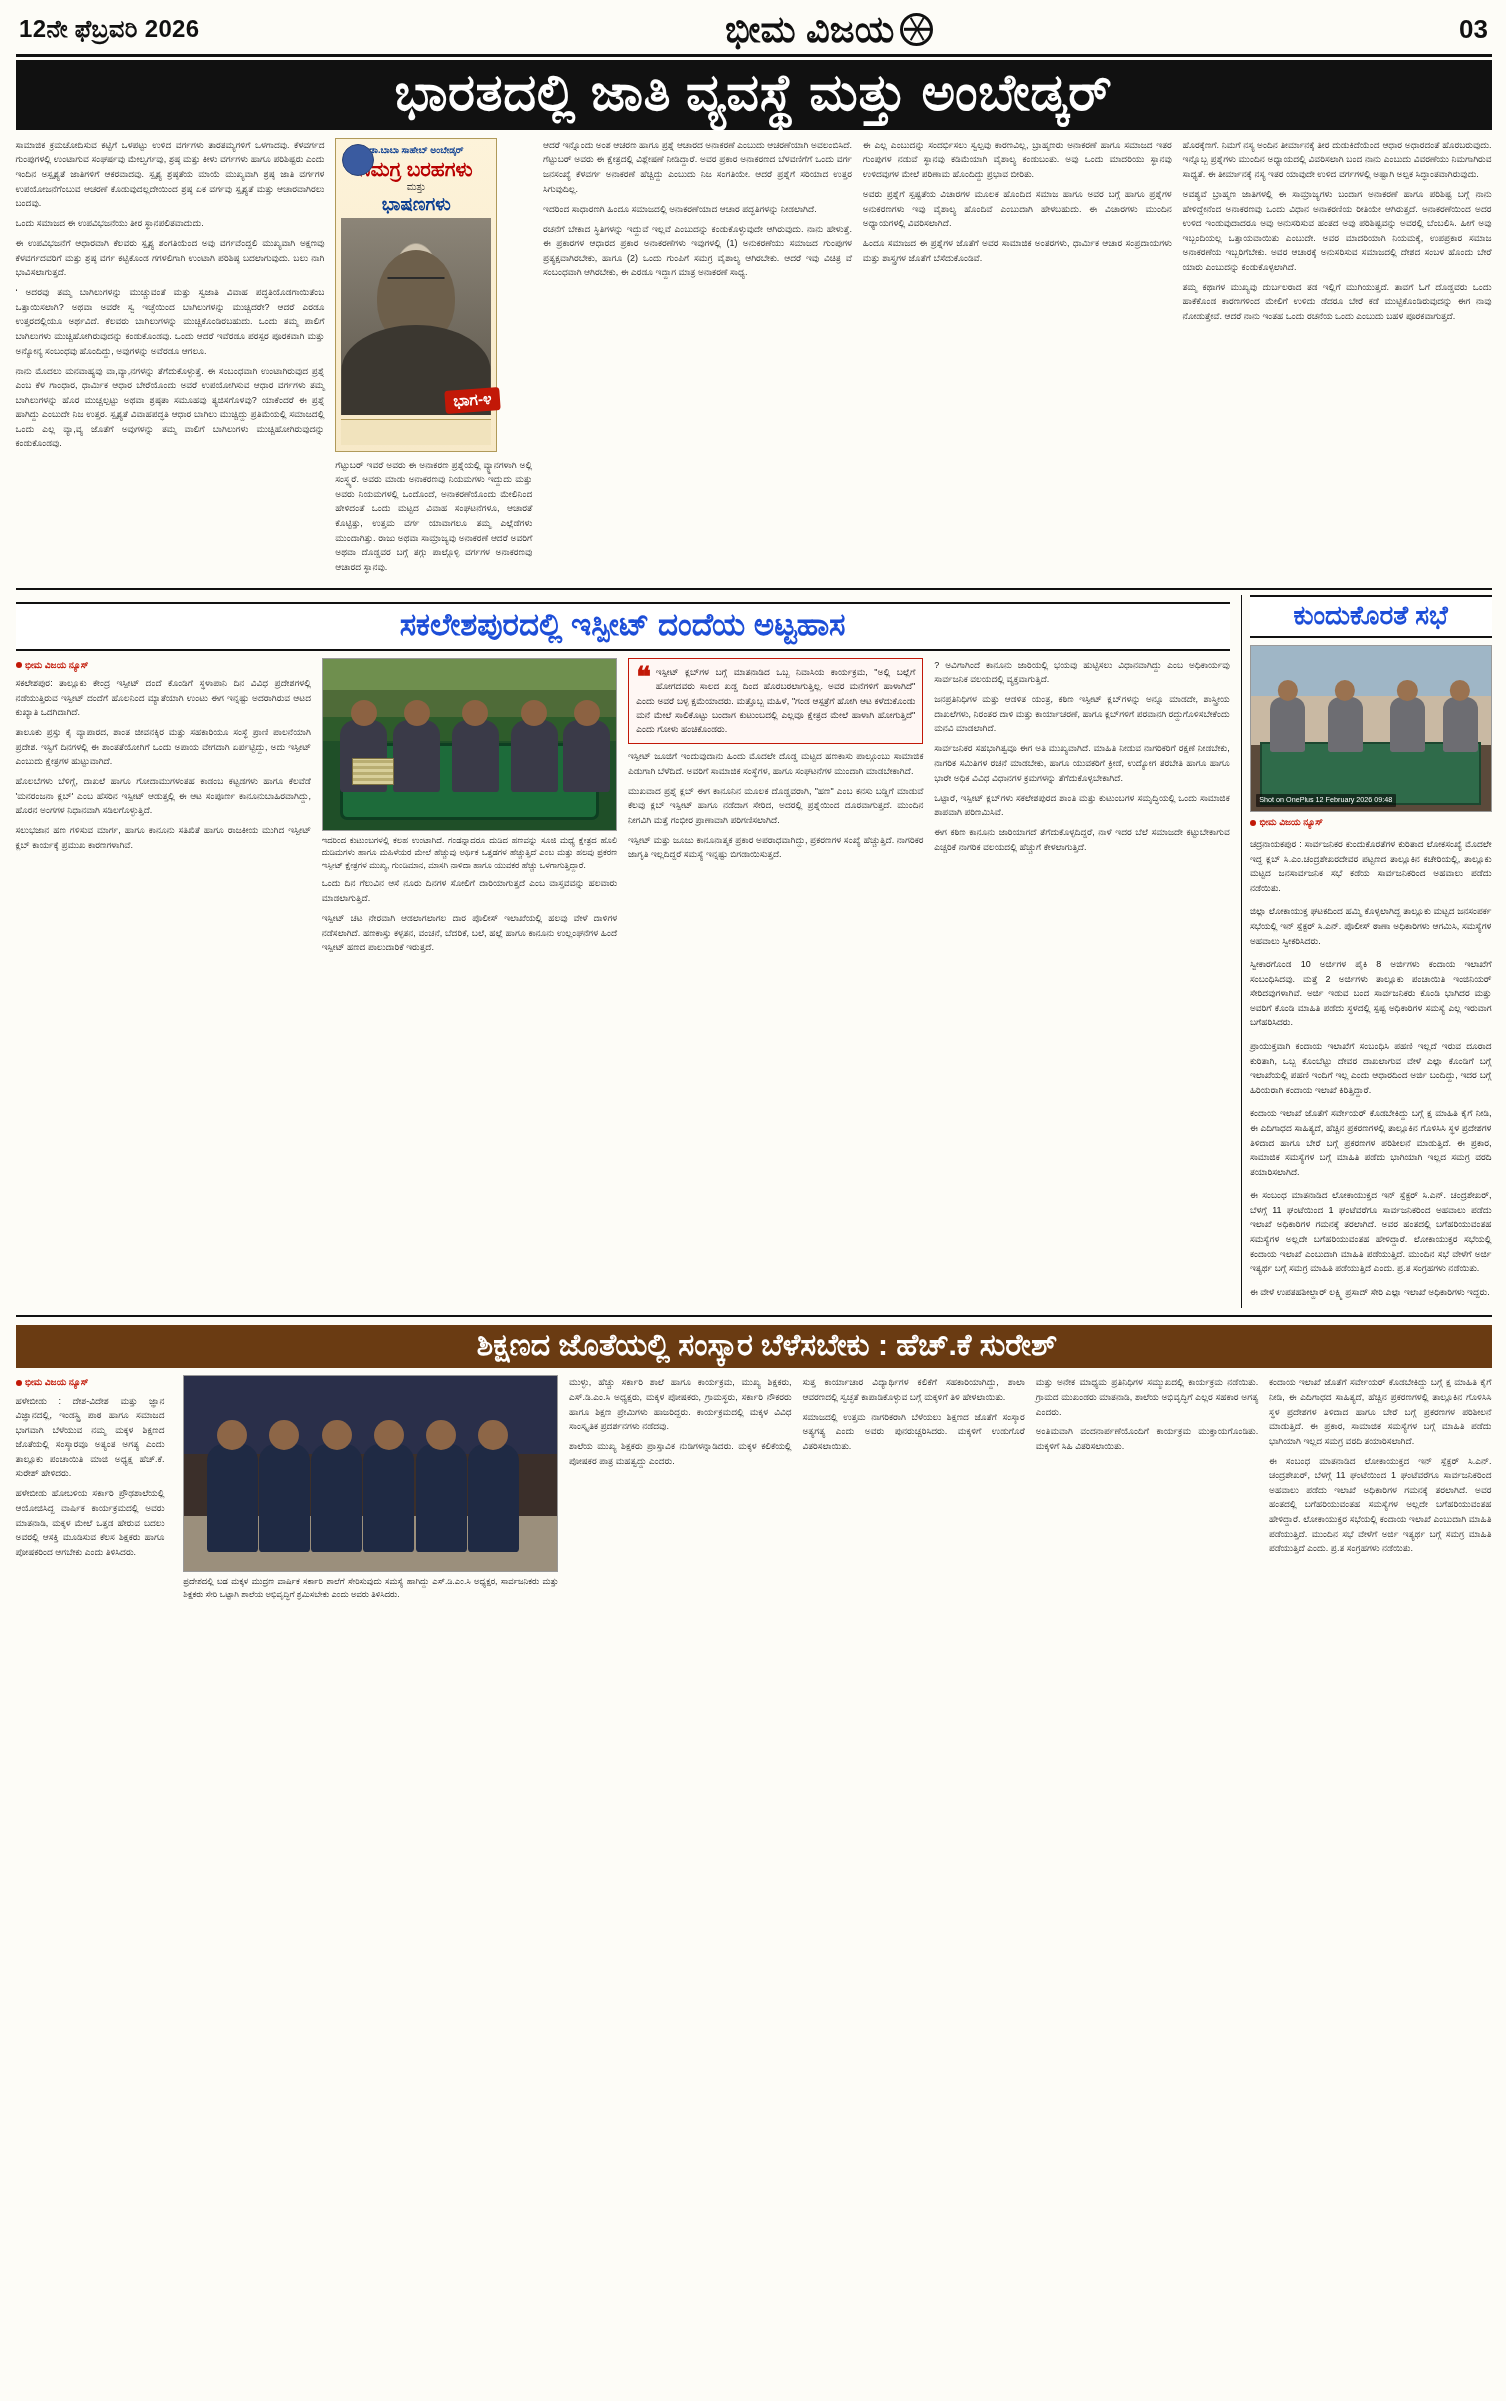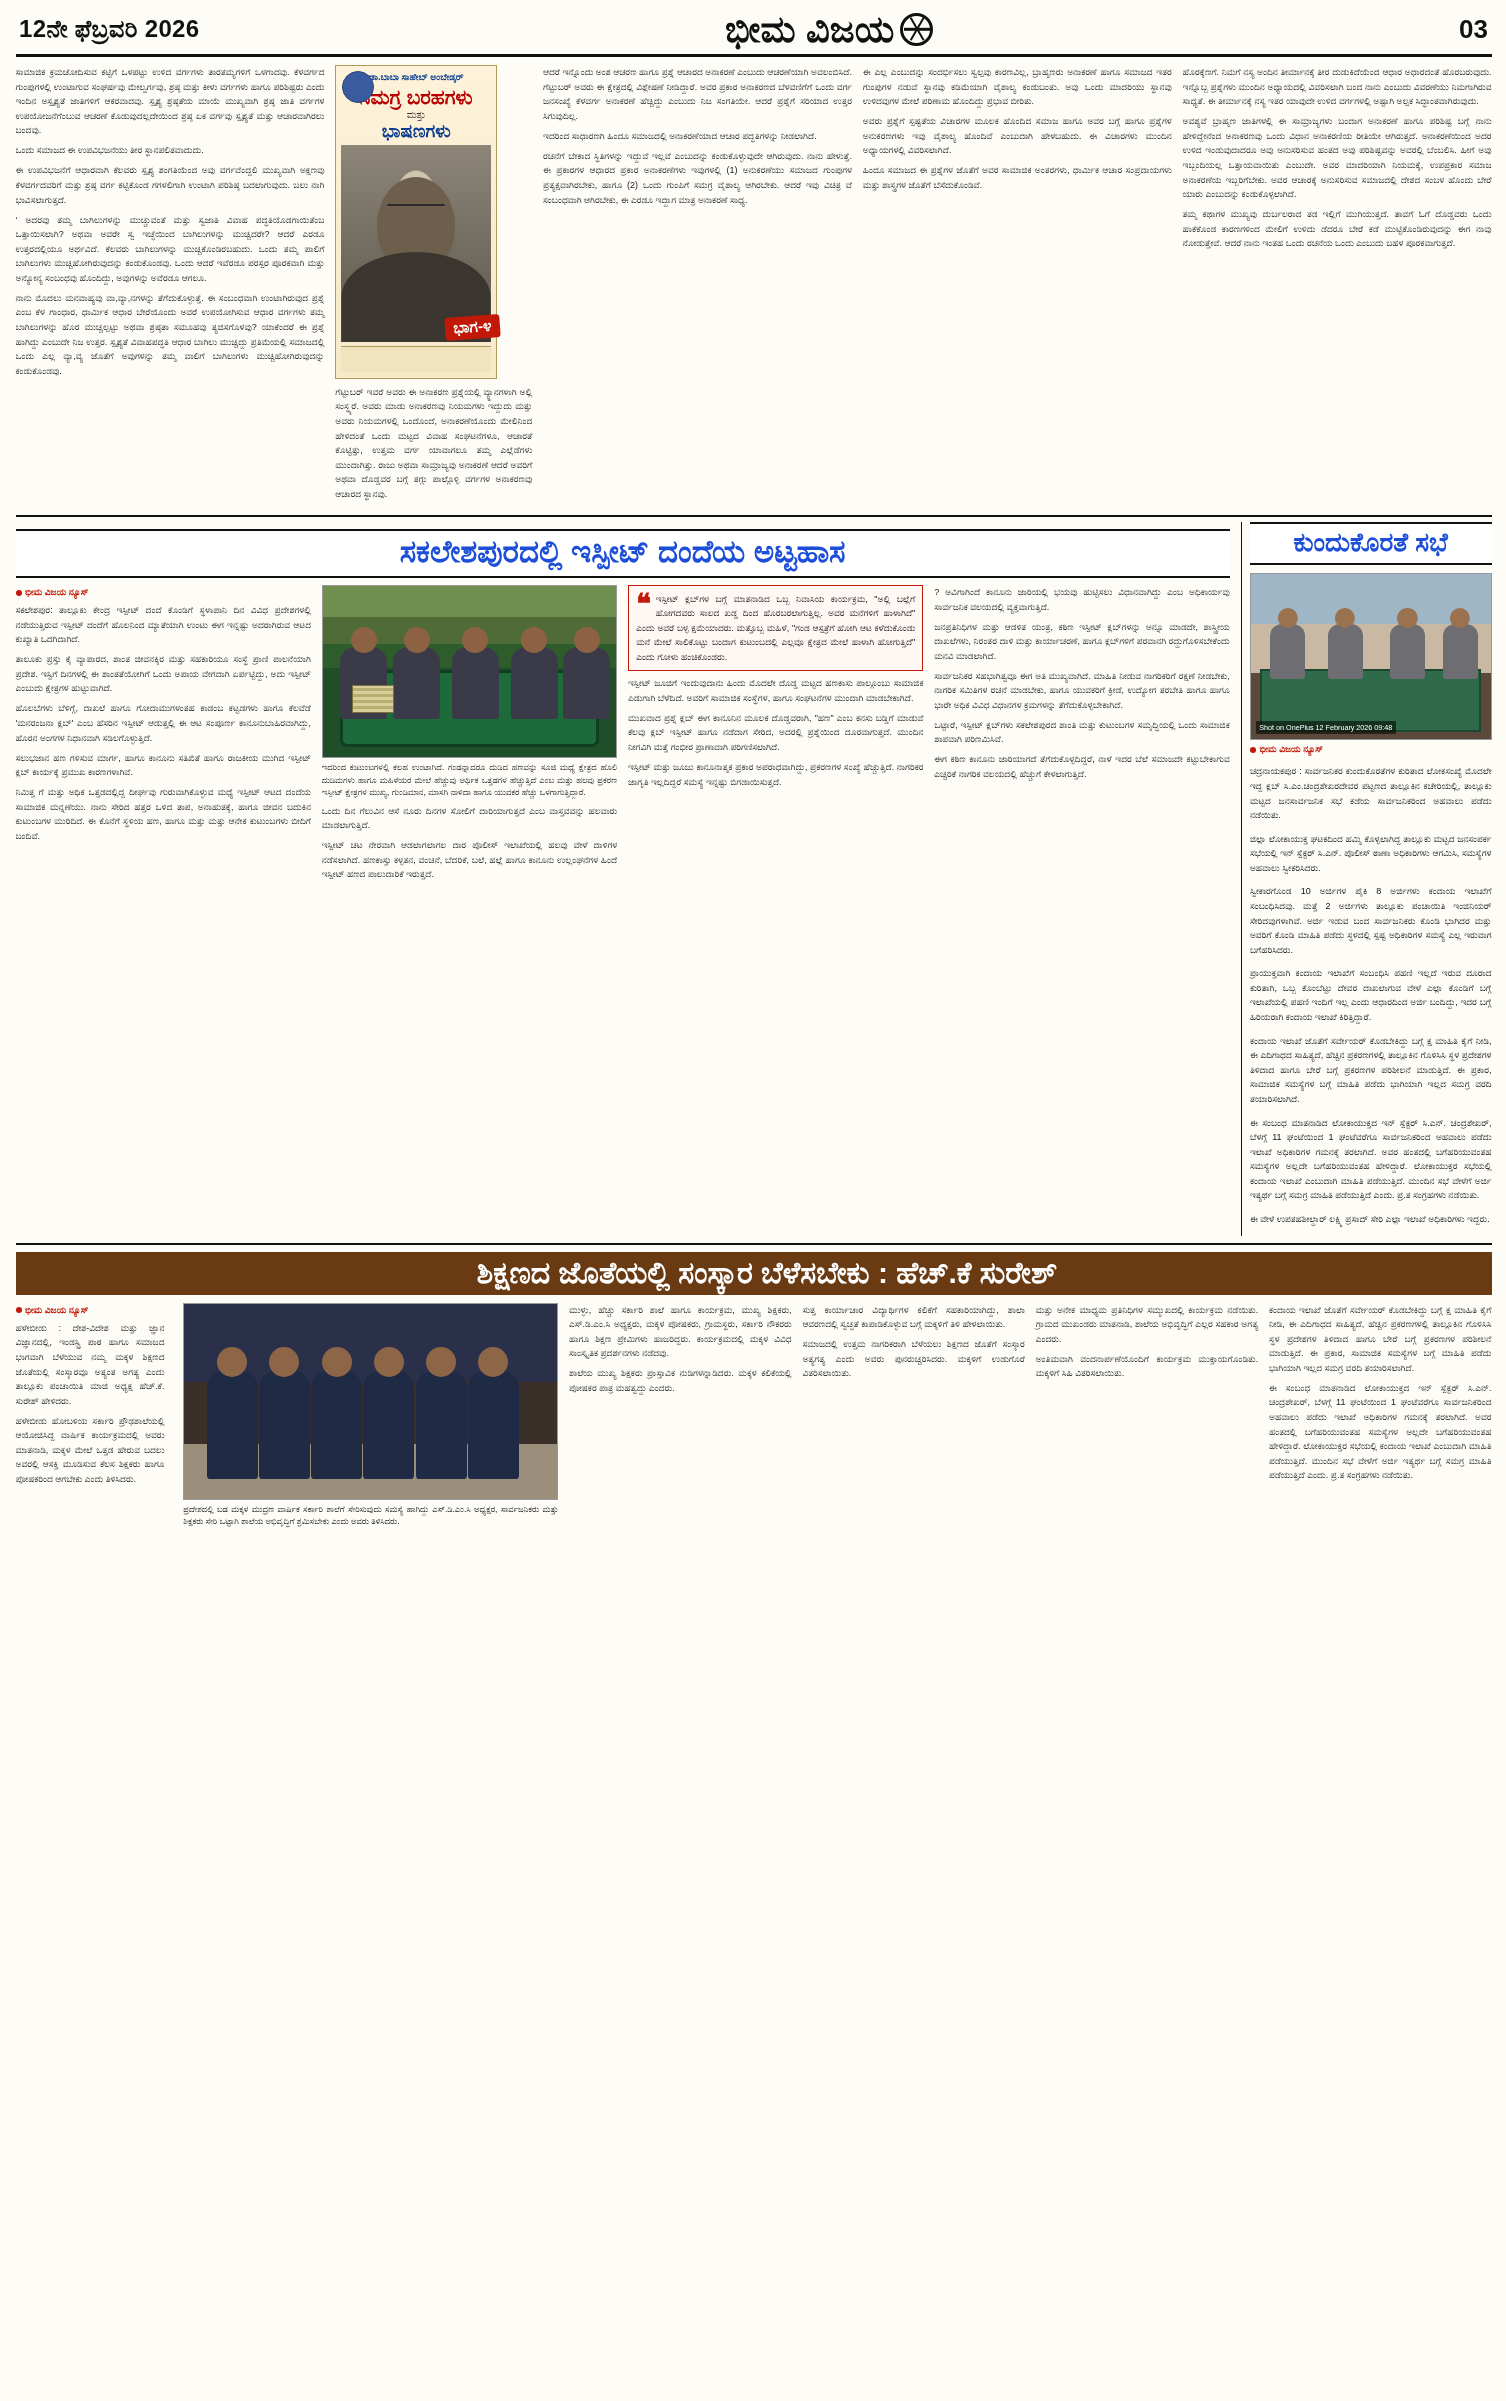--- a/index.html
+++ b/index.html
@@ -404,20 +404,23 @@
     <div class="date">12ನೇ ಫೆಬ್ರವರಿ 2026</div>
     <div class="logo">
       <span>ಭೀಮ ವಿಜಯ</span>
       <span class="wheel">
           <span></span>
         </span>
     </div>
     <div class="pageno">03</div>
   </div>
 
+  <div class="headline-band">
+    <h1>ಭಾರತದಲ್ಲಿ ಜಾತಿ ವ್ಯವಸ್ಥೆ ಮತ್ತು ಅಂಬೇಡ್ಕರ್</h1>
+  </div>
 
   <div class="top-article">
 
     <div class="col col-text">
       <p>ಸಾಮಾಜಿಕ ಕ್ರಮಚೋದಿಸುವ ಕಟ್ಟಿಗೆ ಒಳಪಟ್ಟು ಉಳಿದ ವರ್ಗಗಳು ತಾರತಮ್ಯಗಳಿಗೆ ಒಳಗಾದವು. ಕೆಳವರ್ಗದ ಗುಂಪುಗಳಲ್ಲಿ ಉಂಟಾಗುವ ಸಂಘರ್ಷವು ಮೇಲ್ವರ್ಗವು, ಶ್ರಷ್ಠ ಮತ್ತು ಕೀಳು ವರ್ಗಗಳು ಹಾಗೂ ಪರಿಶಿಷ್ಟರು ಎಂದು ಇಂದಿನ ಅಸ್ಪೃಶ್ಯತೆ ಜಾತಿಗಳಿಗೆ ಆಕರವಾದವು. ಸ್ಪೃಶ್ಯ ಶ್ರಷ್ಠತೆಯ ಮಾಯೆ ಮುಖ್ಯವಾಗಿ ಶ್ರಷ್ಠ ಜಾತಿ ವರ್ಗಗಳ ಉಪಯೋಜನೆಗೆಂಬುವ ಆಚರಣೆ ಕೊಡುವುದಲ್ಲದೇಯಿಂದ ಶ್ರಷ್ಠ ಏಕ ವರ್ಗವು ಸ್ಪೃಶ್ಯತೆ ಮತ್ತು ಆಚಾರವಾಗಿರಲು ಬಂದವು.</p>
       <p>ಒಂದು ಸಮಾಜದ ಈ ಉಪವಿಭಜನೆಯು ತೀರ ಸ್ಥಾನಪಲಿತವಾದುದು.</p>
       <p>ಈ ಉಪವಿಭಜನೆಗೆ ಆಧಾರವಾಗಿ ಕೆಲವರು ಸ್ಪೃಶ್ಯ ಶಂಗತಿಯೆಂದ ಅವು ವರ್ಗವೆಂದ್ದಲಿ ಮುಖ್ಯವಾಗಿ ಅಕ್ಷಣವು ಕೆಳವರ್ಗದವರಿಗೆ ಮತ್ತು ಶ್ರಷ್ಠ ವರ್ಗ ಕಟ್ಟಿಕೊಂಡ ಗಗಳಲಿಗಾಗಿ ಉಂಟಾಗಿ ಪರಿಶಿಷ್ಠ ಬದಲಾಗುವುದು. ಬಲು ನಾಗಿ ಭಾವಿಸಲಾಗುತ್ತದೆ.</p>
       <p>‘ ಅದರವು ತಮ್ಮ ಬಾಗಿಲುಗಳನ್ನು ಮುಚ್ಚುವಂತೆ ಮತ್ತು ಸ್ವಜಾತಿ ವಿವಾಹ ಪದ್ಧತಿಯೊಡಗಾಯಿತೆಂಬ ಒತ್ತಾಯಿಸಲಾಗಿ? ಅಥವಾ ಅವರೇ ಸ್ವ ಇಚ್ಛೆಯಿಂದ ಬಾಗಿಲುಗಳನ್ನು ಮುಚ್ಚಿದರೇ? ಆದರೆ ಎರಡೂ ಉತ್ತರದಲ್ಲಿಯೂ ಅರ್ಥವಿದೆ. ಕೆಲವರು ಬಾಗಿಲುಗಳನ್ನು ಮುಚ್ಚಿಕೊಂಡಿರಬಹುದು. ಒಂದು ತಮ್ಮ ಪಾಲಿಗೆ ಬಾಗಿಲುಗಳು ಮುಚ್ಚಿಹೋಗಿರುವುದನ್ನು ಕಂಡುಕೊಂಡವು. ಒಂದು ಆದರೆ ಇವೆರಡೂ ಪರಸ್ಪರ ಪೂರಕವಾಗಿ ಮತ್ತು ಅನ್ಯೋನ್ಯ ಸಂಬಂಧವು ಹೊಂದಿದ್ದು, ಅವುಗಳನ್ನು ಅವೆರಡೂ ಆಗಲೂ.</p>
       <p>ನಾನು ಮೊದಲು ಮನವಾಹ್ಯವು ವಾ,ವ್ಯಾ,ನಗಳನ್ನು ತೆಗೆದುಕೊಳ್ಳುತ್ತೆ. ಈ ಸಂಬಂಧವಾಗಿ ಉಂಟಾಗಿರುವುದ ಪ್ರಶ್ನೆ ಎಂಬ ಕೆಳ ಗಾಂಧಾರ, ಧಾರ್ಮಿಕ ಆಧಾರ ಬೇರೆಯೊಂದು ಅವರೆ ಉಪಯೋಗಿಸುವ ಆಧಾರ ವರ್ಗಗಳು ತಮ್ಮ ಬಾಗಿಲುಗಳನ್ನು ಹೊರ ಮುಚ್ಚಲ್ಪಟ್ಟು ಅಥವಾ ಶ್ರಷ್ಠತಾ ಸಮೂಹವು ತ್ಯಜಿಸಗೊಳವು? ಯಾಕೆಂದರೆ ಈ ಪ್ರಶ್ನೆ ಹಾಗಿದ್ದು ಎಂಬುದೇ ನಿಜ ಉತ್ತರ. ಸ್ಪೃಶ್ಯತೆ ವಿವಾಹಪದ್ಧತಿ ಆಧಾರ ಬಾಗಿಲು ಮುಚ್ಚಿದ್ದು ಪ್ರತಿಮೆಯಲ್ಲಿ ಸಮಾಜದಲ್ಲಿ ಒಂದು ಎಲ್ಲ ವ್ಯಾ,ವ್ಯ ಜೊತೆಗೆ ಅವುಗಳನ್ನು ತಮ್ಮ ವಾಲಿಗೆ ಬಾಗಿಲುಗಳು ಮುಚ್ಚಿಹೋಗಿರುವುದನ್ನು ಕಂಡುಕೊಂಡವು.</p>
     </div>
@@ -469,21 +472,20 @@
       <div class="mid-cols">
 
         <div class="col col-text">
           <div class="byline">
             <span class="dot"></span><span>ಭೀಮ ವಿಜಯ ನ್ಯೂಸ್</span>
           </div>
           <p>ಸಕಲೇಶಪುರ: ತಾಲ್ಲೂಕು ಕೇಂದ್ರ ಇಸ್ಪೀಟ್ ದಂದೆ ಕೊಂಡಿಗೆ ಸ್ಥಳಾಪಾನಿ ದಿನ ವಿವಿಧ ಪ್ರದೇಶಗಳಲ್ಲಿ ನಡೆಯುತ್ತಿರುವ ಇಸ್ಪೀಟ್ ದಂದೆಗೆ ಹೊಲನಿಂದ ಮ್ಯಾತೆಯಾಗಿ ಉಂಟು ಈಗ ಇನ್ನಷ್ಟು ಅದರಾಗಿರುವ ಆಟದ ಕುಖ್ಯಾತಿ ಒದಗಿದಾಗಿದೆ.</p>
           <p>ತಾಲೂಕು ಪ್ರಸ್ತು ಕೈ ವ್ಯಾಪಾರದ, ಶಾಂತ ಜೀವನಕ್ಕಿರ ಮತ್ತು ಸಹಕಾರಿಯೂ ಸಂಸ್ಥೆ ಪ್ರಾಣಿ ಪಾಲನೆಯಾಗಿ ಪ್ರದೇಶ. ಇಸ್ಟಿಗೆ ದಿನಗಳಲ್ಲಿ ಈ ಶಾಂತತೆಯೋಗಿಗೆ ಒಂದು ಅಪಾಯ ವೇಗದಾಗಿ ಏರ್ಪಟ್ಟಿದ್ದು, ಅದು ಇಸ್ಪೀಟ್ ಎಂಬುದು ಕ್ಷೇತ್ರಗಳ ಹುಟ್ಟುವಾಗಿದೆ.</p>
           <p>ಹೊಲಬೆಗಳು ಬೆಳಿಗ್ಗೆ, ದಾಖಲೆ ಹಾಗೂ ಗೋದಾಮುಗಳಂತಹ ಕಾಡಂಬ ಕಟ್ಟಡಗಳು ಹಾಗೂ ಕೆಲವೆಡೆ 'ಮನರಂಜನಾ ಕ್ಲಬ್' ಎಂಬ ಹೆಸರಿನ ಇಸ್ಪೀಟ್ ಆಡುತ್ತಲ್ಲಿ ಈ ಆಟ ಸಂಪೂರ್ಣ ಕಾನೂನುಬಾಹಿರವಾಗಿದ್ದು, ಹೊರನ ಅಂಗಗಳ ನಿಧಾನವಾಗಿ ಸಡಿಲಗೊಳ್ಳುತ್ತಿದೆ.</p>
           <p>ಸಲುಭಜಾನ ಹಣ ಗಳಿಸುವ ಮಾರ್ಗ, ಹಾಗೂ ಕಾನೂನು ಸತಿಖಿತೆ ಹಾಗೂ ರಾಜಕೀಯ ಮುಗಿದ ಇಸ್ಪೀಟ್ ಕ್ಲಬ್ ಕಾರ್ಯಕ್ಕೆ ಪ್ರಮುಖ ಕಾರಣಗಳಾಗಿವೆ.</p>
-          <p>ನಿಮಿತ್ತ ಗೆ ಮತ್ತು ಅಧಿಕ ಒತ್ತಡದಲ್ಲಿದ್ದ ದೀರ್ಘವು ಗುರುವಾಗಿಕೊಳ್ಳುವ ಮಧ್ಯೆ ಇಸ್ಪೀಟ್ ಆಟದ ದಂದೆಯ ಸಾಮಾಜಿಕ ಮನ್ನಣೆಯು. ನಾನು ಸೇರಿದ ಹತ್ತರ ಒಳಿದ ತಾಪ, ಅನಾಹುತಕ್ಕೆ, ಹಾಗೂ ಜೀವನ ಬದುಕಿನ ಕುಟುಂಬಗಳ ಮುರಿದಿದೆ. ಈ ಕೊನೆಗೆ ಸ್ಥಳಿಯ ಹಣ, ಹಾಗೂ ಮತ್ತು ಮತ್ತು ಆನೇಕ ಕುಟುಂಬಗಳು ಬೀದಿಗೆ ಬಂದಿವೆ.</p>
         </div>
 
         <div class="col">
           <div class="photo photo-cards">
             <div class="table"></div>
             <div class="man" style="left:6%"></div>
             <div class="man" style="left:24%"></div>
             <div class="man" style="left:44%"></div>
             <div class="man" style="left:64%"></div>
             <div class="man" style="left:82%"></div>

